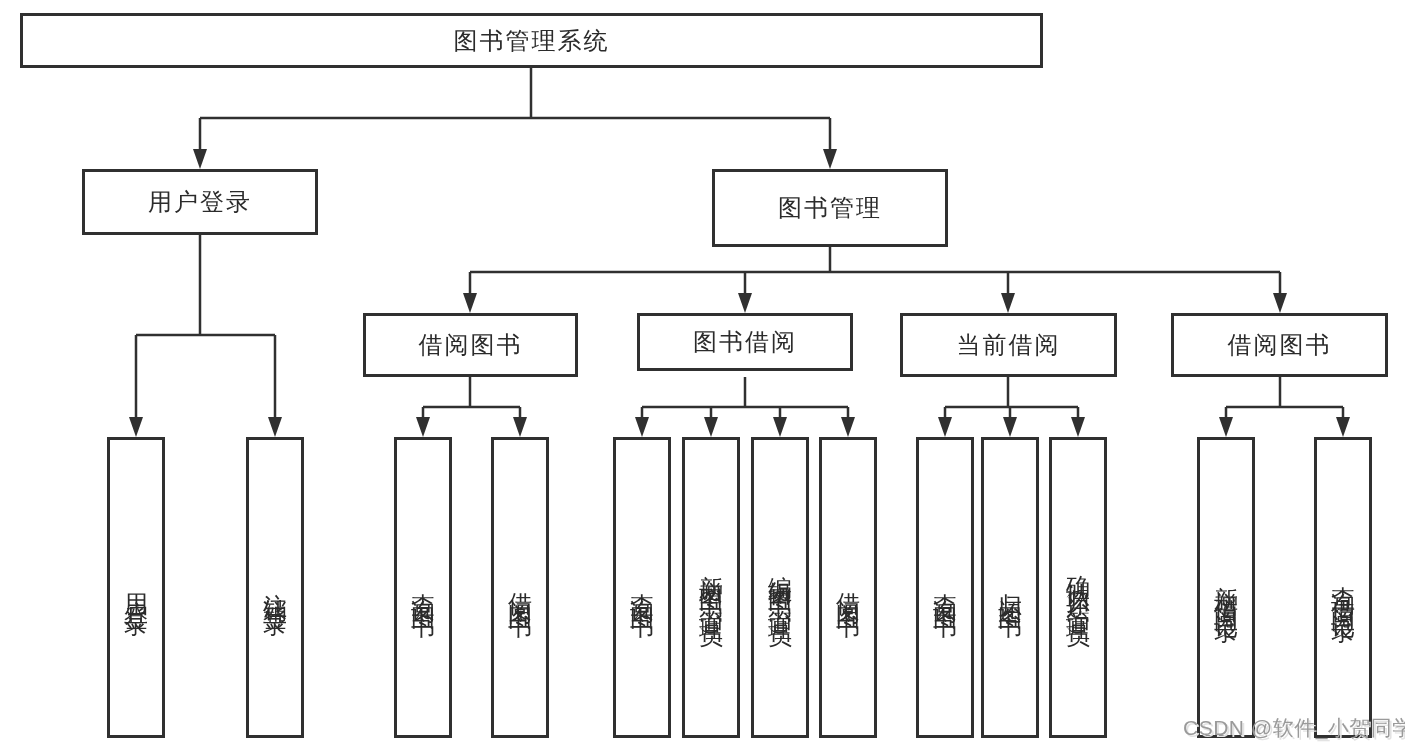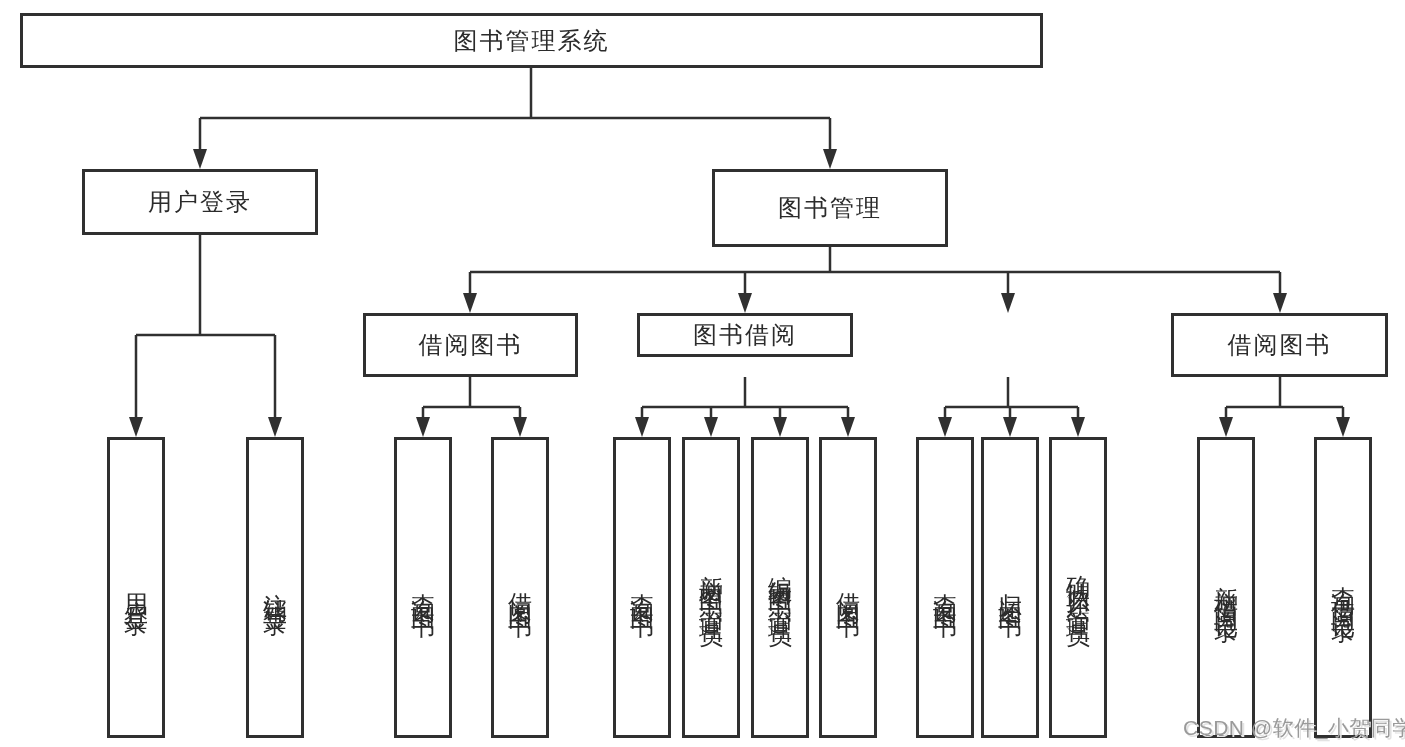--- a/index.html
+++ b/index.html
@@ -88,22 +88,25 @@
   <div class="node" style="left:82px;top:169px;width:236px;height:66px;">
     <span>用户登录</span>
   </div>
   <div class="node" style="left:712px;top:169px;width:236px;height:78px;">
     <span>图书管理</span>
   </div>
 
   <div class="node" style="left:363px;top:313px;width:215px;height:64px;">
     <span>借阅图书</span>
   </div>
-  <div class="node" style="left:637px;top:313px;width:216px;height:44px;">
+  <div class="node" style="left:637px;top:313px;width:216px;height:58px;">
     <span>图书借阅</span>
+  </div>
+  <div class="node" style="left:900px;top:313px;width:217px;height:64px;">
+    <span>当前借阅</span>
   </div>
   <div class="node" style="left:1171px;top:313px;width:217px;height:64px;">
     <span>借阅图书</span>
   </div>
 
   <div class="node leaf" style="left:107px;">
     <span class="vtext">用户登录</span>
   </div>
   <div class="node leaf" style="left:246px;">
     <span class="vtext">注销登录</span>

